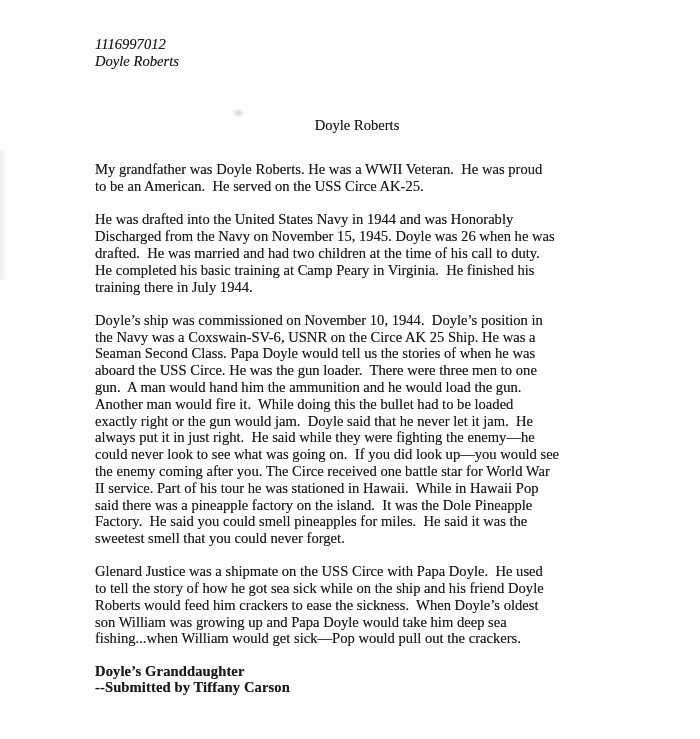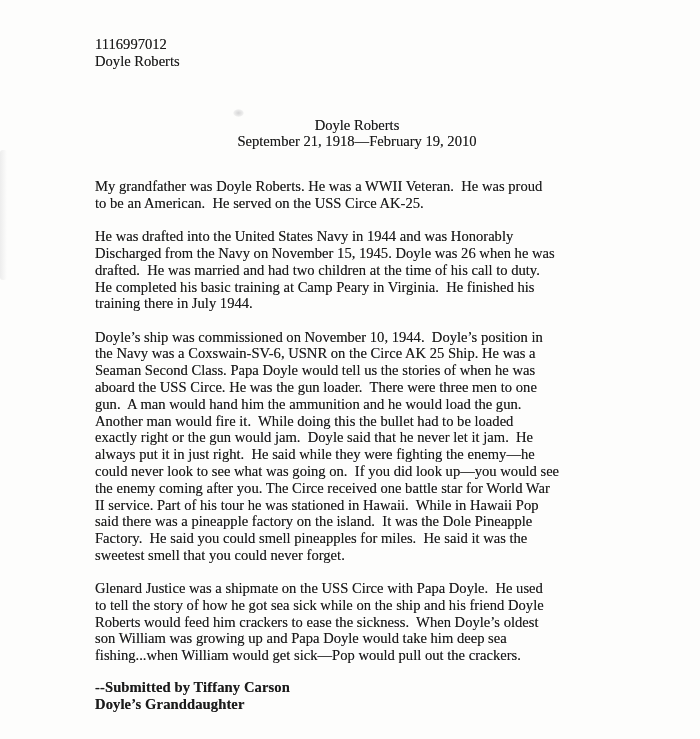--- a/index.html
+++ b/index.html
@@ -21,20 +21,21 @@
     background: #fdfdfc;
     padding: 36px 0 0 95px;
     color: #1b1b1b;
     font-family: "Liberation Serif", "DejaVu Serif", serif;
     font-size: 14.6px;
     line-height: 16.8px;
     text-shadow: 0 0 0.5px rgba(25,25,25,0.55);
   }
   .doc-header div {
     white-space: pre;
+    font-style: italic;
   }
   .doc-title {
     margin-top: 47px;
     width: 524px;
     text-align: center;
   }
   .body-para {
     margin: 0 0 16.4px 0;
     width: 540px;
     white-space: pre-wrap;
@@ -74,21 +75,20 @@
   <div class="smudge-title"></div>
   <div class="smudge-edge"></div>
 
   <div class="doc-header">
     <div>1116997012</div>
     <div>Doyle Roberts</div>
   </div>
 
   <div class="doc-title">
     <div>Doyle Roberts</div>
-    <div>September 21, 1918—February 19, 2010</div>
   </div>
 
   <p class="body-para first-para">My grandfather was Doyle Roberts. He was a WWII Veteran.  He was proud
 to be an American.  He served on the USS Circe AK-25.</p>
 
   <p class="body-para">He was drafted into the United States Navy in 1944 and was Honorably
 Discharged from the Navy on November 15, 1945. Doyle was 26 when he was
 drafted.  He was married and had two children at the time of his call to duty.
 He completed his basic training at Camp Peary in Virginia.  He finished his
 training there in July 1944.</p>
@@ -108,17 +108,17 @@
 Factory.  He said you could smell pineapples for miles.  He said it was the
 sweetest smell that you could never forget.</p>
 
   <p class="body-para">Glenard Justice was a shipmate on the USS Circe with Papa Doyle.  He used
 to tell the story of how he got sea sick while on the ship and his friend Doyle
 Roberts would feed him crackers to ease the sickness.  When Doyle’s oldest
 son William was growing up and Papa Doyle would take him deep sea
 fishing...when William would get sick—Pop would pull out the crackers.</p>
 
   <div class="doc-signature">
+    <div>Doyle’s Granddaughter</div>
     <div>--Submitted by Tiffany Carson</div>
-    <div>Doyle’s Granddaughter</div>
   </div>
 
 </div>
 
 </body></html>

